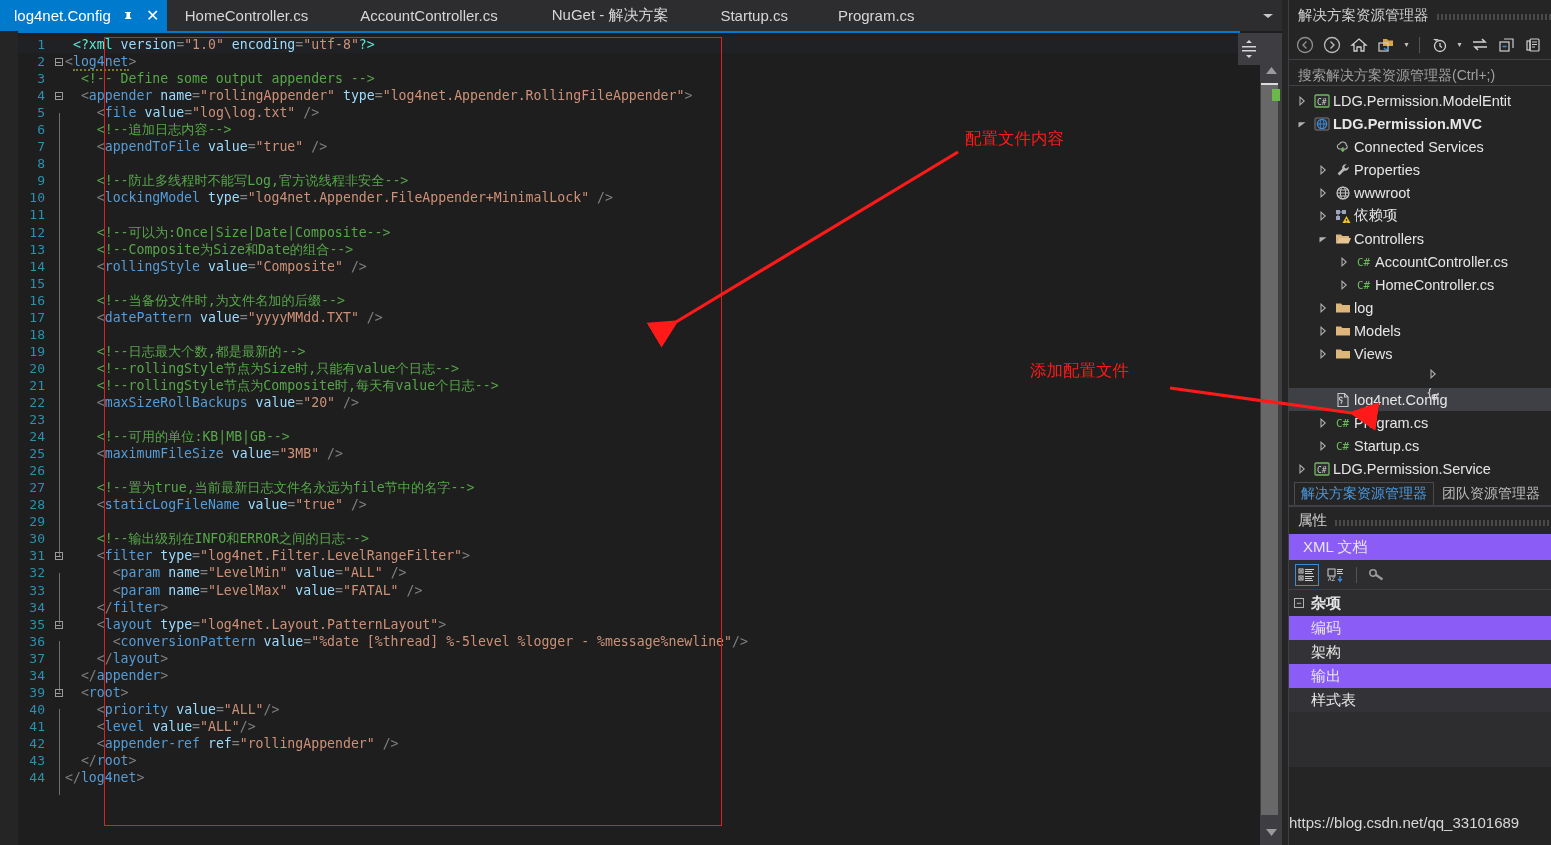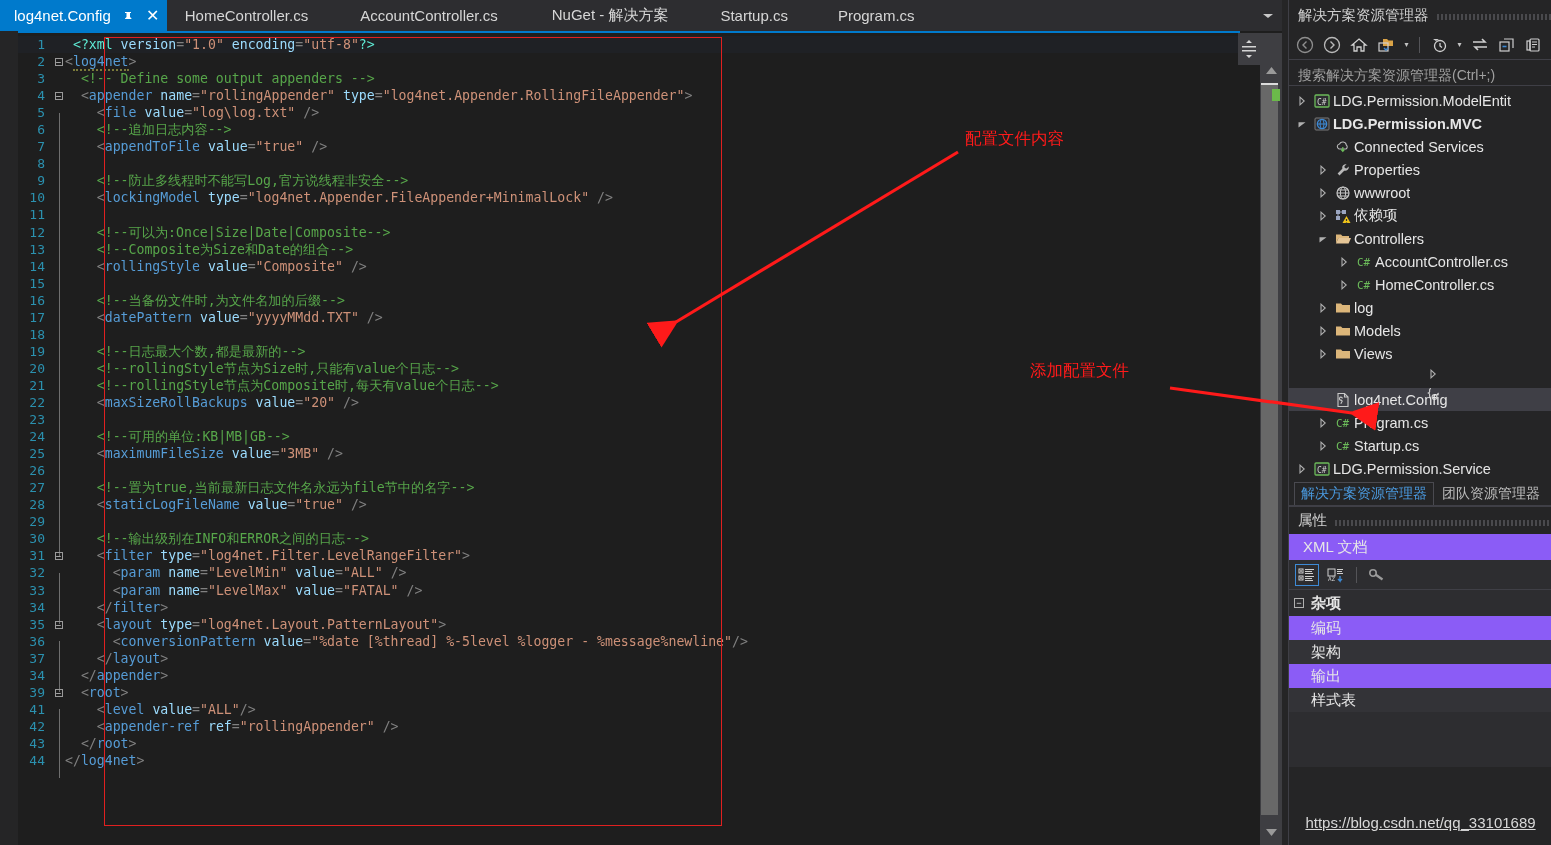--- a/index.html
+++ b/index.html
@@ -186,22 +186,22 @@
     margin-right:7px; font-size:9px; line-height:8px; text-align:center; color:#e0e0e0; font-weight:normal;
   }
   .prop-row {
     height: 24px; display:flex; align-items:center; color:#e6e6e6; font-size:15px;
     padding-left: 22px; background:#8b5cf6;
   }
   .prop-row.alt { background: #333337; }
   .prop-fill { background:#2d2d30; height: 55px; }
 
   .watermark {
-    position: absolute; left: 0; bottom: 14px; width: 263px; text-align: center;
-    color: #d8d8d8; font-size: 15px; text-decoration: underline;
+    position: absolute; left: 0; bottom: 14px; width: 263px; text-align: left;
+    color: #d8d8d8; font-size: 15px;
   }
 
   
   .anno { position: absolute; color: #ff1a1a; font-size: 16.5px; white-space: nowrap; }
   svg.arrows { position: absolute; left: 0; top: 0; width: 1551px; height: 845px; pointer-events: none; }
 </style>
 </head>
 <body>
 
 <div id="app">
@@ -274,20 +274,21 @@
         <div class="line"><span class="ln">30</span><span class="fold"><span class="bar"></span></span><span class="code">&nbsp;&nbsp;&nbsp;&nbsp;<span class="cmt">&lt;!--输出级别在INFO和ERROR之间的日志--&gt;</span></span></div>
         <div class="line"><span class="ln">31</span><span class="fold"><span class="box">−</span></span><span class="code">&nbsp;&nbsp;&nbsp;&nbsp;<span class="tagp">&lt;</span><span class="tag">filter</span> <span class="attr">type</span><span class="tagp">=</span><span class="val">"log4net.Filter.LevelRangeFilter"</span><span class="tagp">&gt;</span></span></div>
         <div class="line"><span class="ln">32</span><span class="fold"><span class="bar"></span></span><span class="code">&nbsp;&nbsp;&nbsp;&nbsp;&nbsp;&nbsp;<span class="tagp">&lt;</span><span class="tag">param</span> <span class="attr">name</span><span class="tagp">=</span><span class="val">"LevelMin"</span> <span class="attr">value</span><span class="tagp">=</span><span class="val">"ALL"</span> <span class="tagp">/&gt;</span></span></div>
         <div class="line"><span class="ln">33</span><span class="fold"><span class="bar"></span></span><span class="code">&nbsp;&nbsp;&nbsp;&nbsp;&nbsp;&nbsp;<span class="tagp">&lt;</span><span class="tag">param</span> <span class="attr">name</span><span class="tagp">=</span><span class="val">"LevelMax"</span> <span class="attr">value</span><span class="tagp">=</span><span class="val">"FATAL"</span> <span class="tagp">/&gt;</span></span></div>
         <div class="line"><span class="ln">34</span><span class="fold"><span class="bar"></span></span><span class="code">&nbsp;&nbsp;&nbsp;&nbsp;<span class="tagp">&lt;/</span><span class="tag">filter</span><span class="tagp">&gt;</span></span></div>
         <div class="line"><span class="ln">35</span><span class="fold"><span class="box">−</span></span><span class="code">&nbsp;&nbsp;&nbsp;&nbsp;<span class="tagp">&lt;</span><span class="tag">layout</span> <span class="attr">type</span><span class="tagp">=</span><span class="val">"log4net.Layout.PatternLayout"</span><span class="tagp">&gt;</span></span></div>
         <div class="line"><span class="ln">36</span><span class="fold"><span class="bar"></span></span><span class="code">&nbsp;&nbsp;&nbsp;&nbsp;&nbsp;&nbsp;<span class="tagp">&lt;</span><span class="tag">conversionPattern</span> <span class="attr">value</span><span class="tagp">=</span><span class="val">"%date [%thread] %-5level %logger - %message%newline"</span><span class="tagp">/&gt;</span></span></div>
         <div class="line"><span class="ln">37</span><span class="fold"><span class="bar"></span></span><span class="code">&nbsp;&nbsp;&nbsp;&nbsp;<span class="tagp">&lt;/</span><span class="tag">layout</span><span class="tagp">&gt;</span></span></div>
         <div class="line"><span class="ln">34</span><span class="fold"><span class="bar"></span></span><span class="code">&nbsp;&nbsp;<span class="tagp">&lt;/</span><span class="tag">appender</span><span class="tagp">&gt;</span></span></div>
         <div class="line"><span class="ln">39</span><span class="fold"><span class="box">−</span></span><span class="code">&nbsp;&nbsp;<span class="tagp">&lt;</span><span class="tag">root</span><span class="tagp">&gt;</span></span></div>
+        <div class="line"><span class="ln">40</span><span class="fold"><span class="bar"></span></span><span class="code">&nbsp;&nbsp;&nbsp;&nbsp;<span class="tagp">&lt;</span><span class="tag">priority</span> <span class="attr">value</span><span class="tagp">=</span><span class="val">"ALL"</span><span class="tagp">/&gt;</span></span></div>
         <div class="line"><span class="ln">41</span><span class="fold"><span class="bar"></span></span><span class="code">&nbsp;&nbsp;&nbsp;&nbsp;<span class="tagp">&lt;</span><span class="tag">level</span> <span class="attr">value</span><span class="tagp">=</span><span class="val">"ALL"</span><span class="tagp">/&gt;</span></span></div>
         <div class="line"><span class="ln">42</span><span class="fold"><span class="bar"></span></span><span class="code">&nbsp;&nbsp;&nbsp;&nbsp;<span class="tagp">&lt;</span><span class="tag">appender-ref</span> <span class="attr">ref</span><span class="tagp">=</span><span class="val">"rollingAppender"</span> <span class="tagp">/&gt;</span></span></div>
         <div class="line"><span class="ln">43</span><span class="fold"><span class="bar"></span></span><span class="code">&nbsp;&nbsp;<span class="tagp">&lt;/</span><span class="tag">root</span><span class="tagp">&gt;</span></span></div>
         <div class="line"><span class="ln">44</span><span class="fold"><span class="bar"></span></span><span class="code"><span class="tagp">&lt;/</span><span class="tag">log4net</span><span class="tagp">&gt;</span></span></div>
       </div>
     <div class="redbox"></div>
 
     <div class="splitter">
       <svg width="14" height="20" viewBox="0 0 14 20">
         <path d="M7 1l3 3H4zM7 19l3-3H4z" fill="#d4d4d4"></path>

